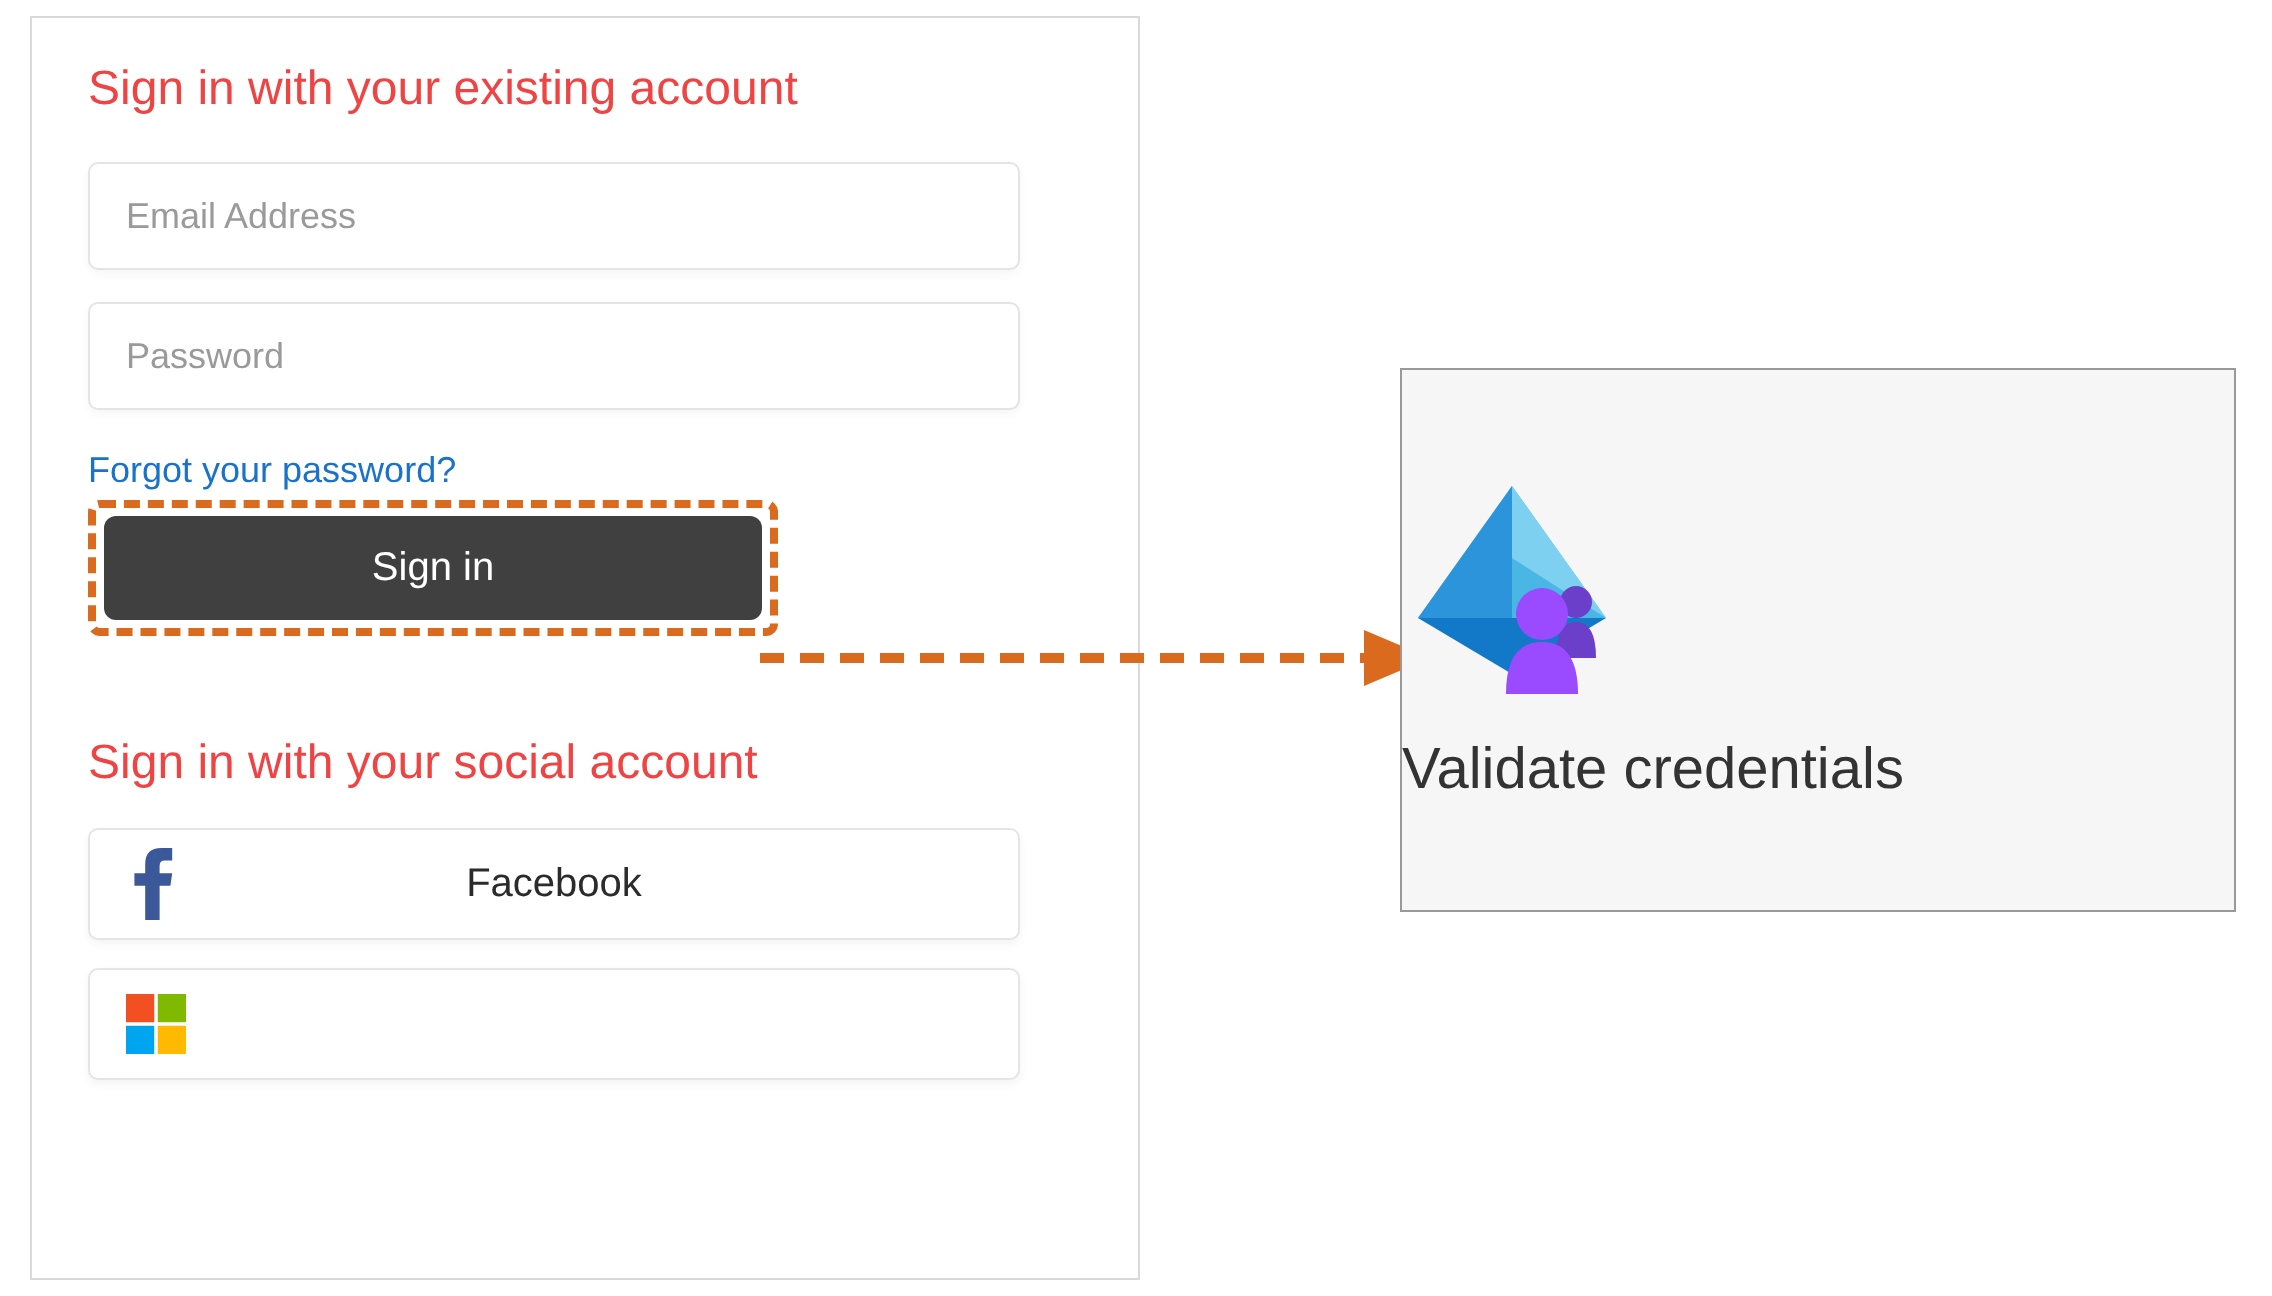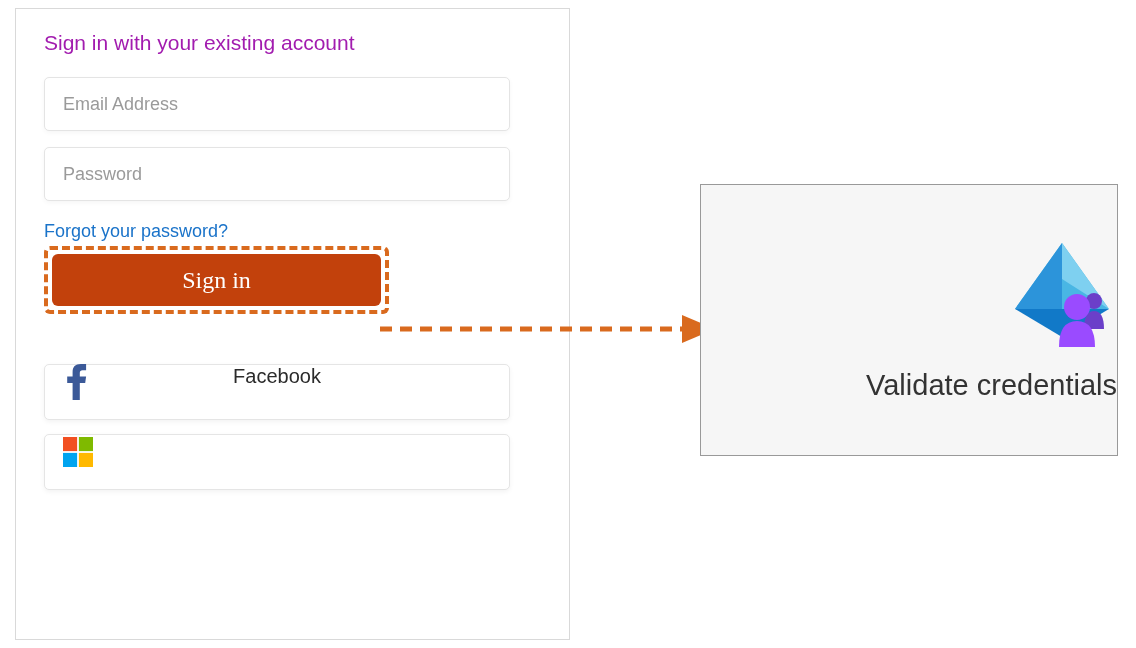--- a/index.html
+++ b/index.html
@@ -16,23 +16,23 @@
     left: 15px;
     top: 8px;
     width: 555px;
     height: 632px;
     border: 1px solid #d9d9d9;
     background: #ffffff;
     padding: 22px 28px;
   }
 
   .section-title {
-    font-size: 21px;
+    font-size: 24px;
     font-weight: 400;
-    color: #a21caf;
+    color: #ef4444;
     margin-bottom: 22px;
   }
 
   .text-input {
     width: 466px;
     height: 54px;
     border: 1px solid #e4e4e4;
     border-radius: 5px;
     background: #ffffff;
     padding: 0 18px;
@@ -56,37 +56,37 @@
     border: 4px dashed #d96a1e;
     border-radius: 6px;
     padding: 4px;
     width: 345px;
     margin-bottom: 50px;
   }
   .signin-button {
     width: 100%;
     height: 52px;
     border-radius: 6px;
-    background: #c2410c;
+    background: #404040;
     color: #ffffff;
-    font-size: 24px;
+    font-size: 20px;
     border: none;
     cursor: pointer;
-    font-family: Liberation Serif, serif;
   }
 
   .social-title { margin-top: 10px; margin-bottom: 18px; }
 
   .social-button {
     width: 466px;
     height: 56px;
     border: 1px solid #e5e5e5;
     border-radius: 5px;
     background: #ffffff;
     display: flex;
+    align-items: center;
     padding: 0 16px;
     margin-bottom: 14px;
     box-shadow: 0 2px 5px rgba(0,0,0,0.05);
     cursor: pointer;
   }
   .social-icon {
     width: 34px;
     height: 34px;
     display: flex;
     align-items: center;
@@ -115,21 +115,21 @@
   .validate-box {
     position: absolute;
     left: 700px;
     top: 184px;
     width: 418px;
     height: 272px;
     border: 1px solid #999;
     background: #f6f6f6;
     display: flex;
     flex-direction: column;
-    align-items: flex-end;
+    align-items: flex-start;
     justify-content: center;
     gap: 22px;
   }
   .validate-icon { width: 110px; height: 108px; }
   .validate-label {
     font-size: 29px;
     color: #333;
     font-weight: 400;
   }
 </style>
@@ -141,20 +141,21 @@
 
   <input type="text" class="text-input" placeholder="Email Address" style="">
   <input type="password" class="text-input" placeholder="Password" style="">
 
   <a class="forgot-link">Forgot your password?</a>
 
   <div class="signin-highlight">
     <button class="signin-button">Sign in</button>
   </div>
 
+  <h2 class="section-title social-title">Sign in with your social account</h2>
 
   <div class="social-button">
     <span class="social-icon">
       <svg viewBox="0 0 24 40" width="22" height="36">
         <path d="M15 0 C9 0 6 3 6 9 L6 14 L0 14 L0 21 L6 21 L6 40 L14 40 L14 21 L20 21 L21 14 L14 14 L14 10 C14 8 15 7 17 7 L21 7 L21 0 Z" fill="#3b5998"></path>
       </svg>
     </span>
     <span class="social-label">Facebook</span>
   </div>
 

